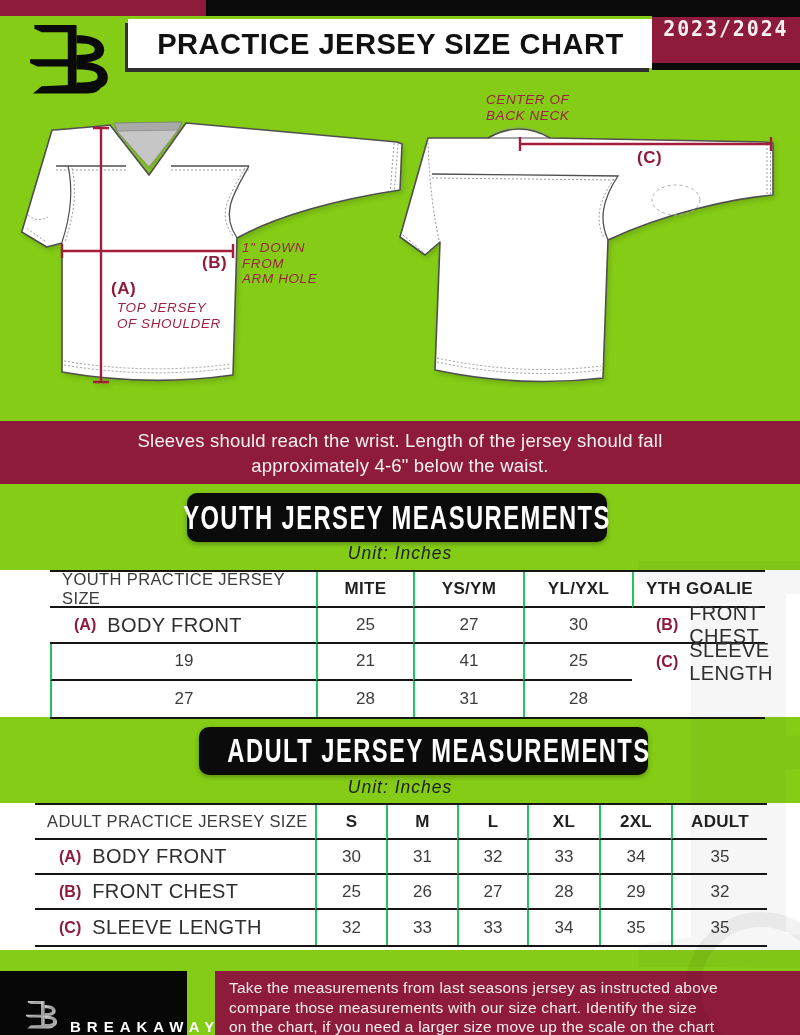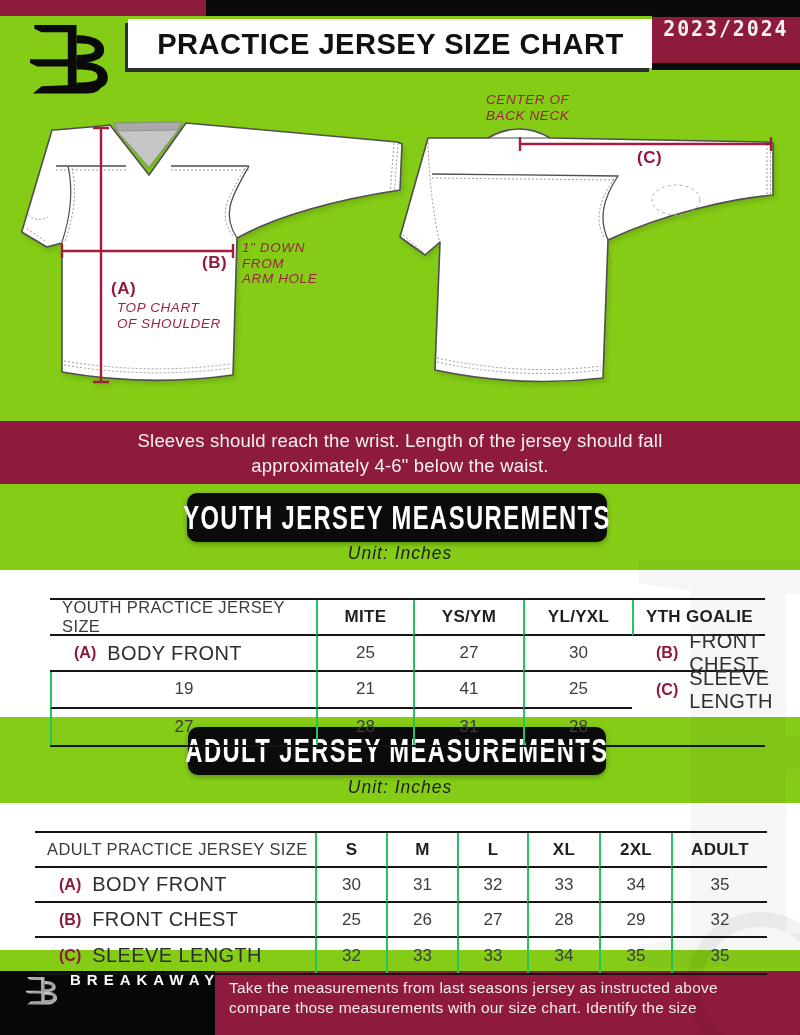--- a/index.html
+++ b/index.html
@@ -31,48 +31,48 @@
   .m-key{position:absolute;font-weight:bold;font-size:17px;color:#8e1b3b;letter-spacing:.5px;}
   .m-note{position:absolute;font-style:italic;font-size:13.5px;line-height:15.5px;color:#9d2242;letter-spacing:.6px;white-space:nowrap;}
   
   .banner{position:absolute;left:0;top:421px;width:800px;height:63px;background:#8e1b3b;
     display:flex;flex-direction:column;align-items:center;justify-content:center;gap:2px;}
   .banner div{color:#f6f1f3;font-size:18.5px;line-height:23px;letter-spacing:.2px;}
   
   .pill{position:absolute;background:#0b0b0b;border-radius:10px;display:flex;align-items:center;justify-content:center;
     box-shadow:0 2px 5px rgba(0,0,0,.3);}
   #youth-pill{left:187px;top:493px;width:420px;height:49px;}
-  #adult-pill{left:188px;top:727px;width:418px;height:48px;}
+  #adult-pill{left:199px;top:727px;width:418px;height:48px;padding-left:31px;}
   .pill .t{color:#fff;font-size:33px;font-weight:bold;letter-spacing:2px;display:inline-block;transform:scaleX(.72);white-space:nowrap;}
   .unit{position:absolute;left:0;width:800px;text-align:center;font-style:italic;font-size:17.5px;
     letter-spacing:1px;color:#1d1d1d;}
   #youth-unit{top:543px;} #adult-unit{top:777px;}
   
   .white-strip{position:absolute;left:0;width:800px;background:#ffffff;}
   #youth-strip{top:570px;height:147px;} #adult-strip{top:803px;height:147px;}
   .watermark-b{position:absolute;left:628px;top:448px;font-family:"Liberation Serif",serif;font-weight:bold;
     font-size:620px;line-height:1;color:rgba(40,40,40,.045);pointer-events:none;z-index:3;}
   .watermark-ring{position:absolute;left:686px;top:912px;width:120px;height:120px;border-radius:50%;
     border:15px solid rgba(0,0,0,.05);z-index:3;pointer-events:none;}
   
-  .size-table{position:absolute;display:grid;z-index:2;border-top:2px solid #151515;border-bottom:2px solid #151515;margin-top:28px;}
+  .size-table{position:absolute;display:grid;z-index:2;border-top:2px solid #151515;border-bottom:2px solid #151515;}
   #youth-table{left:50px;top:570px;width:715px;grid-template-columns:266px 97px 110px 109px 133px;grid-template-rows:repeat(4,36.2px);}
   #adult-table{left:35px;top:803px;width:732px;grid-template-columns:280px 71px 71px 70px 72px 72px 96px;grid-template-rows:repeat(4,35px);}
   .cell{display:flex;align-items:center;justify-content:center;border-bottom:2px solid #151515;background:transparent;}
   .cell.lr{border-bottom:none;}
   .cell.vb{border-left:2px solid #22c55e;}
   .cell.hleft{justify-content:flex-start;padding-left:12px;}
   .cell.rleft{justify-content:flex-start;padding-left:24px;gap:11px;}
   .th-size{font-size:16.5px;color:#3b3b3b;letter-spacing:.4px;}
   .th-col{font-size:17px;font-weight:bold;color:#1f1f1f;letter-spacing:.3px;}
   .row-key{font-size:16px;font-weight:bold;color:#8e1b3b;}
   .row-label{font-size:20px;color:#2e2e2e;letter-spacing:.4px;}
   .val{font-size:17px;color:#3d3d3d;}
   
-  .footer-black{position:absolute;left:0;top:971px;width:215px;height:64px;background:#070707;display:flex;align-items:flex-start;}
+  .footer-black{position:absolute;left:0;top:971px;width:187px;height:64px;background:#070707;display:flex;align-items:flex-end;}
   .footer-logo{margin-left:26px;width:32px;height:40px;flex:none;}
   .footer-brand{color:#fcfcfc;font-size:15px;font-weight:bold;letter-spacing:6px;margin-left:12px;white-space:nowrap;}
   .footer-maroon{position:absolute;left:215px;top:971px;width:585px;height:64px;background:#8e1b3b;
     padding:7px 0 0 14px;box-sizing:border-box;}
   .footer-maroon div{color:#f3edef;font-size:15.5px;line-height:19.5px;letter-spacing:.2px;white-space:nowrap;}
 </style>
 </head>
 <body>
 
 <div id="page">
@@ -165,21 +165,21 @@
   </svg>
 
   <div class="m-key" style="left:202px;top:253px">(B)</div>
   <div class="m-note" style="left:242px;top:240px">
     <div>1" DOWN</div>
     <div>FROM</div>
     <div>ARM HOLE</div>
   </div>
   <div class="m-key" style="left:111px;top:279px">(A)</div>
   <div class="m-note" style="left:117px;top:300px;line-height:16px">
-    <div>TOP CHART</div>
+    <div>TOP JERSEY</div>
     <div>OF SHOULDER</div>
   </div>
   <div class="m-note" style="left:486px;top:92px">
     <div>CENTER OF</div>
     <div>BACK NECK</div>
   </div>
   <div class="m-key" style="left:637px;top:148px">(C)</div>
 
   <div class="banner">
     <div>Sleeves should reach the wrist. Length of the jersey should fall</div>
@@ -362,15 +362,16 @@
 
   <div class="footer-black">
     <svg class="footer-logo" viewBox="0 0 110 100">
       <use href="#logo-b-shape" fill="url(#silver)"></use>
     </svg>
     <span class="footer-brand">BREAKAWAY</span>
   </div>
   <div class="footer-maroon">
     <div>Take the measurements from last seasons jersey as instructed above</div>
     <div>compare those measurements  with our size chart. Identify the size</div>
+    <div>on the chart, if you need a larger size move up the scale on the chart</div>
   </div>
 
 </div>
 
 </body></html>

